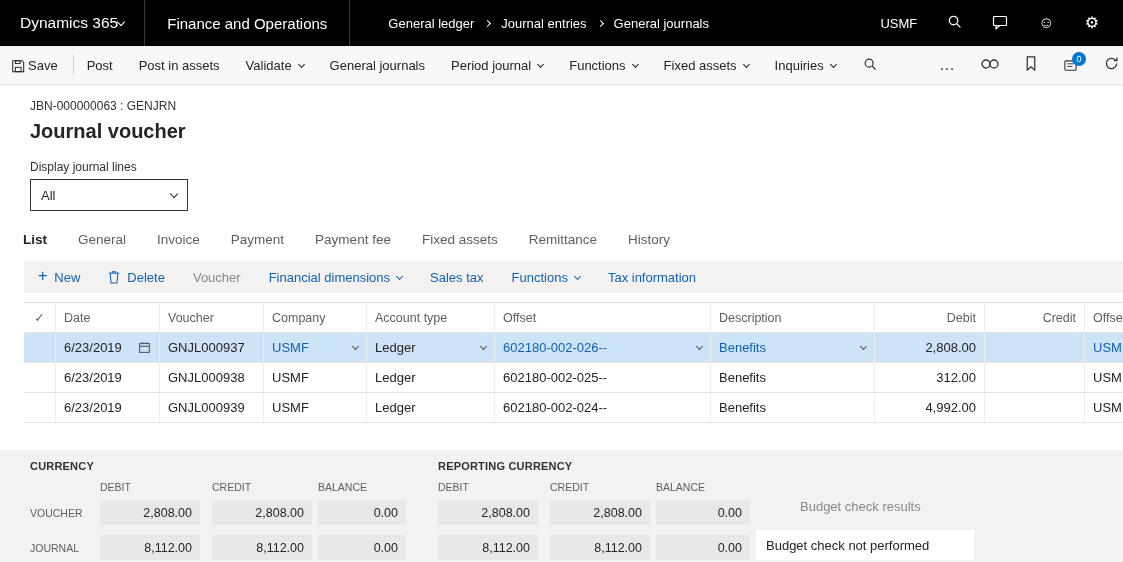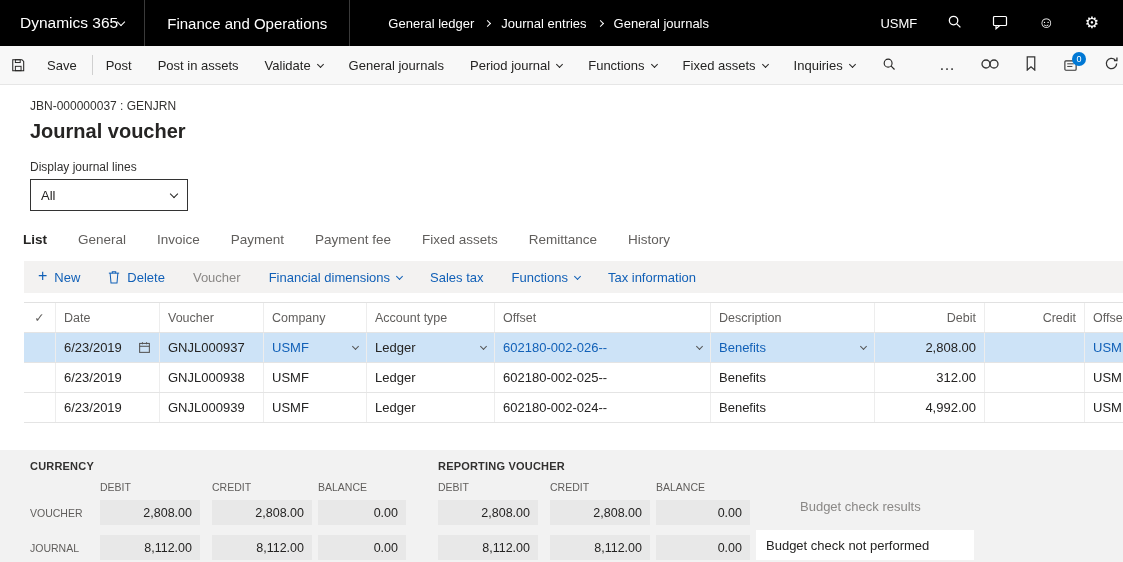--- a/index.html
+++ b/index.html
@@ -20,21 +20,21 @@
   .top-right { margin-left: auto; display: flex; align-items: center; gap: 30px; padding-right: 24px; font-size: 13px; }
   .glyph { font-size: 16px; line-height: 1; }
 
   
   .chev { display: inline-block; width: 6px; height: 6px; border-right: 1.4px solid currentColor; border-bottom: 1.4px solid currentColor; transform: rotate(45deg); margin-bottom: 2px; }
   .chev.right { transform: rotate(-45deg); margin-bottom: 0; }
   .chev.sm { width: 5px; height: 5px; }
 
   
   .cmdbar { height: 39px; background: #f8f8f8; border-bottom: 1px solid #e6e6e6; display: flex; align-items: center; font-size: 13px; color: #252423; }
-  .cmd-save { display: flex; align-items: center; gap: 22px; padding: 0 15px 0 11px; }
+  .cmd-save { display: flex; align-items: flex-end; gap: 3px; padding: 0 15px 0 11px; }
   .cmdbar .vdiv2 { width: 1px; height: 20px; background: #d0d0d0; }
   .cmd-item { padding: 0 13px; display: flex; align-items: center; gap: 7px; white-space: nowrap; height: 100%; }
   .cmd-search { padding: 0 14px; color: #252423; }
   .cmd-right { margin-left: auto; display: flex; align-items: center; gap: 26px; padding-right: 4px; color: #333; }
   .badge-wrap { position: relative; display: inline-flex; }
   .badge { position: absolute; top: -6px; right: -8px; background: #0078d4; color: #fff; font-size: 9px; width: 14px; height: 14px; border-radius: 50%; display: flex; align-items: center; justify-content: center; }
 
   
   .page-head { padding: 14px 0 0 30px; }
   .record-id { font-size: 12px; color: #323130; }
@@ -184,21 +184,21 @@
       <button>
         <svg width="15" height="15" viewBox="0 0 16 16">
             <path d="M13.5 8a5.5 5.5 0 1 1-1.7-3.95" fill="none" stroke="currentColor" stroke-width="1.4"></path>
             <path d="M13.8 1.6v3.2h-3.2" fill="none" stroke="currentColor" stroke-width="1.4"></path>
           </svg>
       </button>
     </div>
   </div>
 
   <div class="page-head">
-    <div class="record-id">JBN-000000037 : GENJRN</div>
+    <div class="record-id">JBN-000000063 : GENJRN</div>
     <h1 class="page-title">Journal voucher</h1>
   </div>
 
   <label class="filter-label">Display journal lines</label>
   <div class="combo">
     <span>All</span>
     <i class="chev"></i>
   </div>
 
   <div class="tabs">
@@ -316,21 +316,21 @@
       <div class="gcell">602180-002-024--</div>
       <div class="gcell">Benefits</div>
       <div class="gcell num">4,992.00</div>
       <div class="gcell num"></div>
       <div class="gcell">USMF</div>
     </div>
   </div>
 
   <div class="summary">
     <div class="sum-title" style="left:30px;">CURRENCY</div>
-    <div class="sum-title" style="left:438px;">REPORTING VOUCHER</div>
+    <div class="sum-title" style="left:438px;">REPORTING CURRENCY</div>
 
     <div class="sum-h" style="left:100px;">DEBIT</div>
     <div class="sum-h" style="left:212px;">CREDIT</div>
     <div class="sum-h" style="left:318px;">BALANCE</div>
     <div class="sum-h" style="left:438px;">DEBIT</div>
     <div class="sum-h" style="left:550px;">CREDIT</div>
     <div class="sum-h" style="left:656px;">BALANCE</div>
 
     <div class="sum-label" style="left:30px; top:57px;">VOUCHER</div>
     <div class="sum-box" style="left:100px; top:50px;">2,808.00</div>

